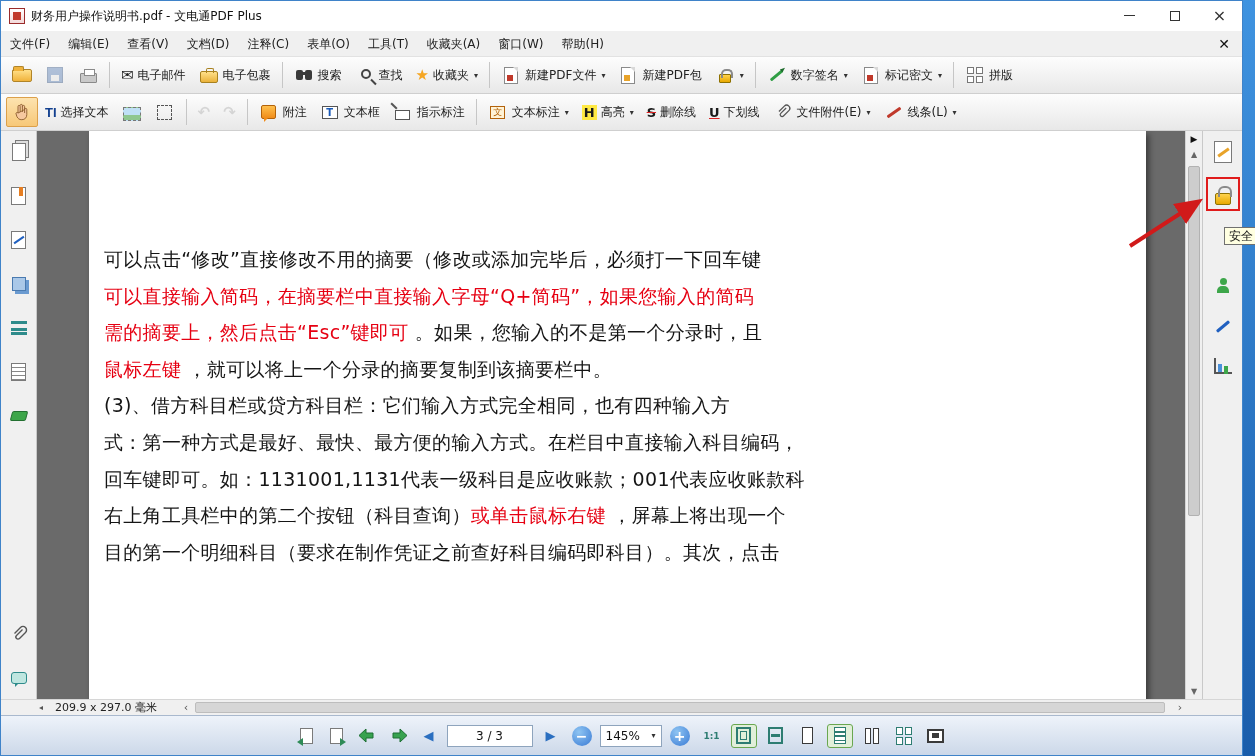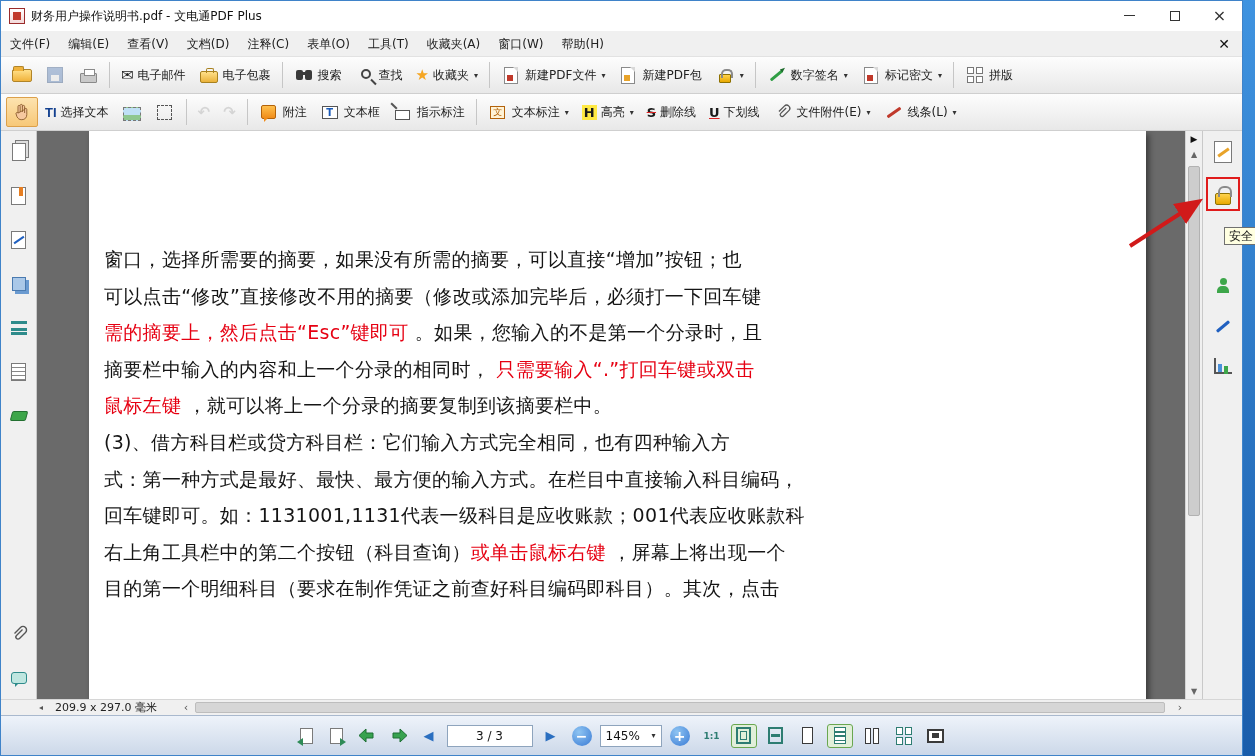--- a/index.html
+++ b/index.html
@@ -418,24 +418,23 @@
             </span>
           <span class="pic">
               <span class="ip-bubble"></span>
             </span>
         </div>
       </div>
 
       <div class="doc-area">
         <div class="page">
           <div class="doc-text">
-              <div class="doc-line"><span>窗口，选择所需要的摘要，如果没有所需的摘要，可以直接“增加”按钮；也</span></div>
               <div class="doc-line"><span>可以点击“修改”直接修改不用的摘要（修改或添加完毕后，必须打一下回车键</span></div>
+              <div class="doc-line"><span class="red">可以直接输入简码，在摘要栏中直接输入字母“Q+简码”，如果您输入的简码</span></div>
               <div class="doc-line"><span class="red">需的摘要上，然后点击“Esc”键即可</span><span> 。如果，您输入的不是第一个分录时，且</span></div>
-              <div class="doc-line"><span>摘要栏中输入的内容和上一个分录的相同时， </span><span class="red">只需要输入“.”打回车键或双击</span></div>
               <div class="doc-line"><span class="red">鼠标左键</span><span> ，就可以将上一个分录的摘要复制到该摘要栏中。</span></div>
               <div class="doc-line"><span>(3)、借方科目栏或贷方科目栏：它们输入方式完全相同，也有四种输入方</span></div>
               <div class="doc-line"><span>式：第一种方式是最好、最快、最方便的输入方式。在栏目中直接输入科目编码，</span></div>
               <div class="doc-line"><span>回车键即可。如：1131001,1131代表一级科目是应收账款；001代表应收账款科</span></div>
               <div class="doc-line"><span>右上角工具栏中的第二个按钮（科目查询）</span><span class="red">或单击鼠标右键</span><span> ，屏幕上将出现一个</span></div>
               <div class="doc-line"><span>目的第一个明细科目（要求在制作凭证之前查好科目编码即科目）。其次，点击</span></div>
             </div>
         </div>
       </div>
 

